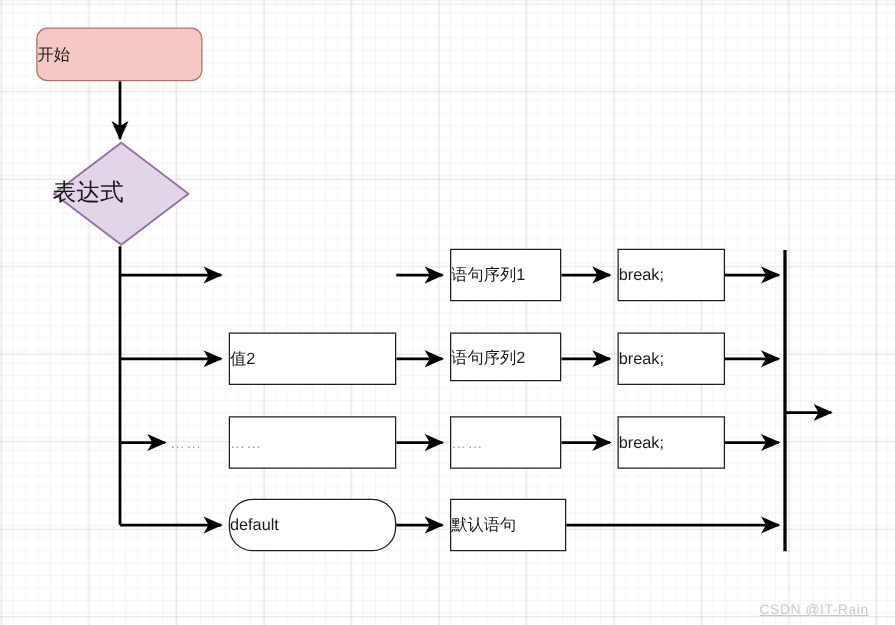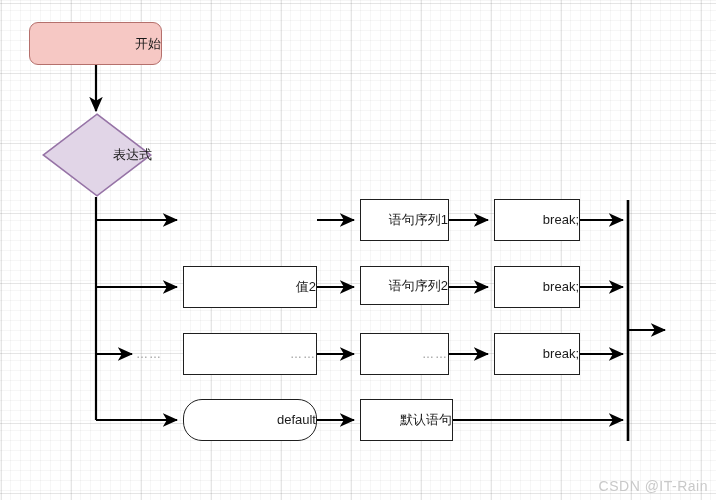--- a/index.html
+++ b/index.html
@@ -28,21 +28,21 @@
     top: 0;
     width: 716px;
     height: 500px;
     pointer-events: none;
   }
   .node {
     position: absolute;
     box-sizing: border-box;
     display: flex;
     align-items: center;
-    justify-content: flex-end;
+    justify-content: flex-start;
     font-size: 13px;
     color: #1a1a1a;
     line-height: 1.2;
     text-align: center;
     white-space: nowrap;
   }
   .node-start {
     border: 1.4px solid #b5706c;
     background: #f6c8c4;
     border-radius: 9px;
@@ -58,43 +58,44 @@
   .diamond-shape {
     position: absolute;
     left: 0;
     top: 0;
     width: 100%;
     height: 100%;
   }
   .diamond-label {
     position: relative;
     z-index: 2;
-    font-size: 13px;
+    font-size: 19px;
     color: #1a1a1a;
   }
   .ellipsis-label {
     position: absolute;
     font-size: 12px;
     color: #9b9b9b;
     letter-spacing: 1px;
     white-space: nowrap;
   }
   .box-ellipsis {
     color: #9b9b9b;
     font-size: 12px;
     letter-spacing: 1px;
   }
   .watermark {
     position: absolute;
-    right: 8px;
+    right: 21px;
     bottom: 6px;
-    font-size: 14px;
+    font-size: 11px;
     color: #c9c9c9;
     letter-spacing: 0.5px;
     white-space: nowrap;
+    text-decoration: underline;
   }
 </style>
 </head>
 <body>
 
 <div id="canvas">
 
   <svg id="edges" viewBox="0 0 716 500" xmlns="http://www.w3.org/2000/svg">
     <defs>
       <marker id="arrow" viewBox="0 0 10 10" refX="9.2" refY="5" markerWidth="7" markerHeight="7" orient="auto-start-reverse">

